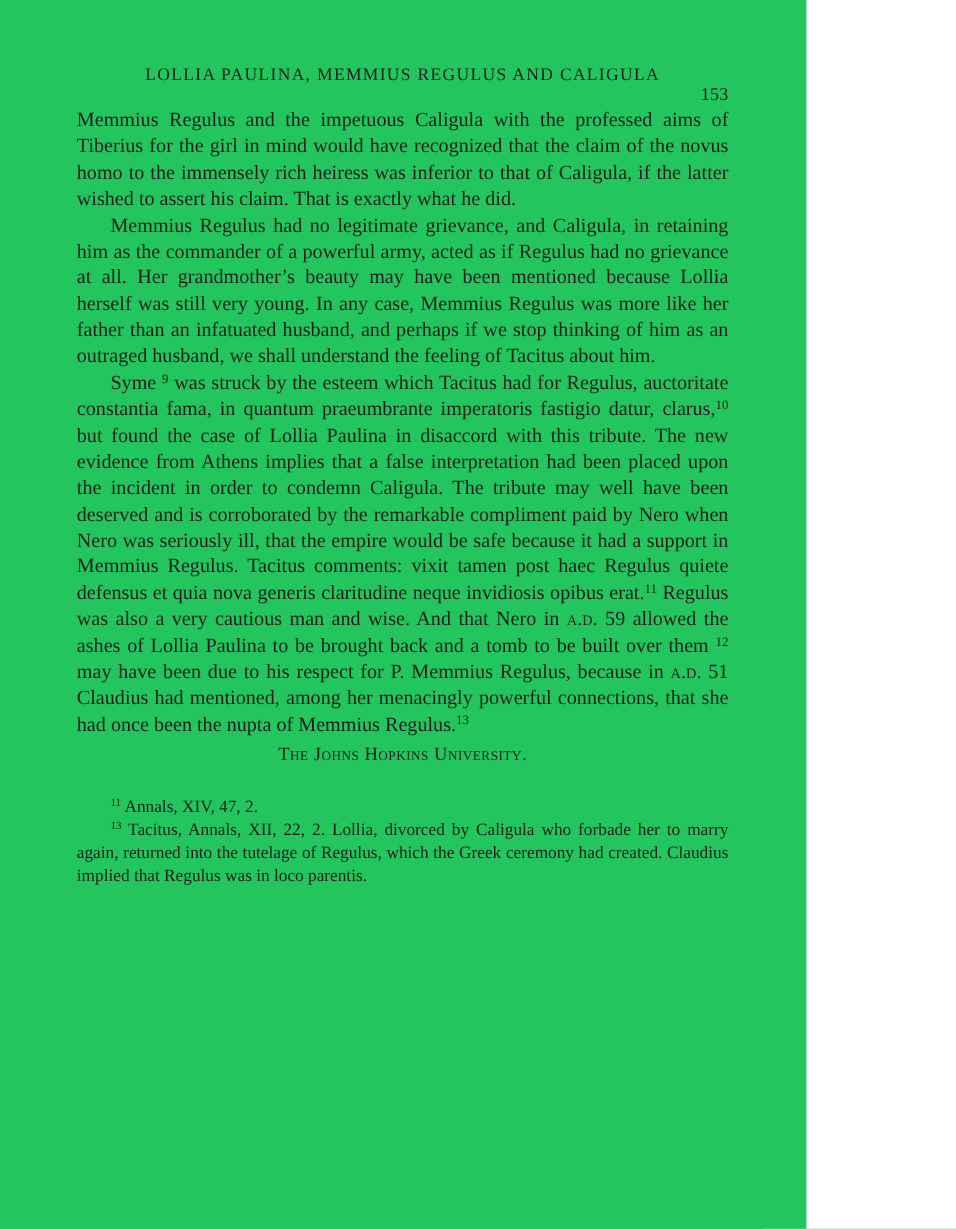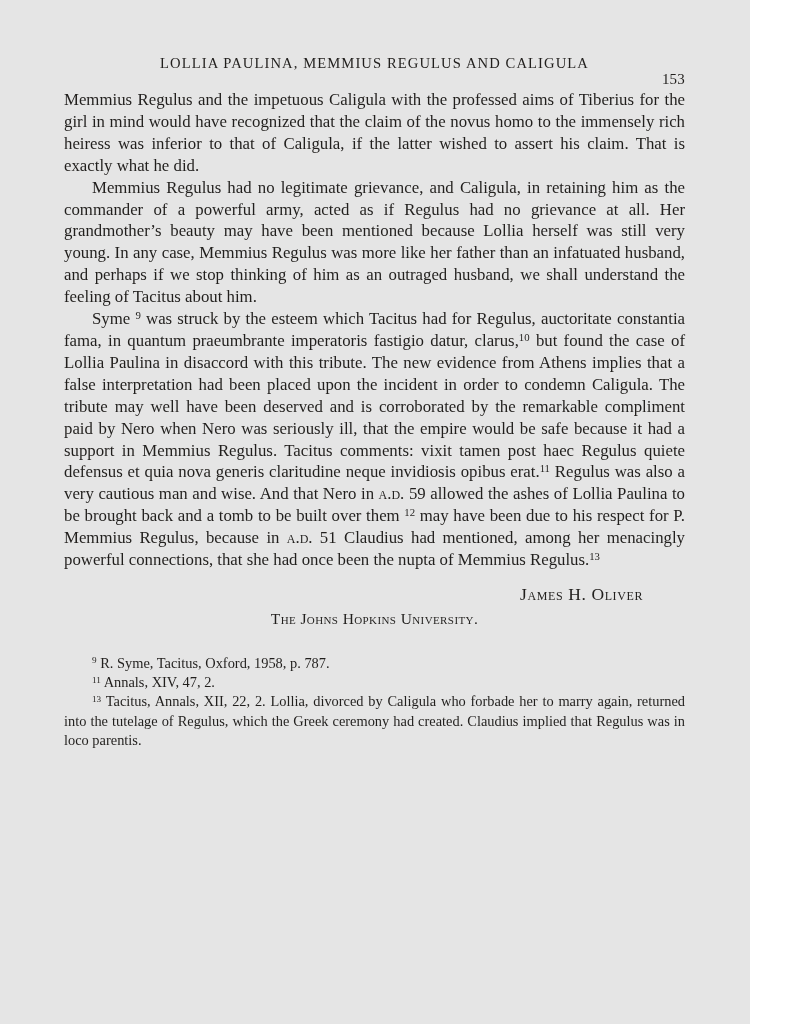--- a/index.html
+++ b/index.html
@@ -1,23 +1,23 @@
 <!DOCTYPE html>
 <html><head>
 <meta charset="utf-8">
 <style>
   * { box-sizing: border-box; }
   html, body { margin: 0; padding: 0; }
   body { background: #ffffff; }
 
   .page {
     position: relative;
-    width: 750px;
+    width: 672px;
     height: 1024px;
-    background: #e5e5e5;
+    background: #22c55e;
     color: #211f1d;
     font-family: "Liberation Serif", "DejaVu Serif", serif;
     overflow: hidden;
   }
 
   .content {
     position: absolute;
     left: 64px;
     right: 65px;
     top: 0;
@@ -94,23 +94,21 @@
       <span>LOLLIA PAULINA, MEMMIUS REGULUS AND CALIGULA</span>
       <span class="page-number">153</span>
     </div>
 
     <div class="body-text">
       <p class="noindent"><span>Memmius Regulus and the impetuous Caligula with the professed aims of Tiberius for the girl in mind would have recognized that the claim of the </span><span class="it">novus homo</span><span> to the immensely rich heiress was inferior to that of Caligula, if the latter wished to assert his claim.  That is exactly what he did.</span></p>
       <p><span>Memmius Regulus had no legitimate grievance, and Caligula, in retaining him as the commander of a powerful army, acted as if Regulus had no grievance at all.  Her grandmother’s beauty may have been mentioned because Lollia herself was still very young.  In any case, Memmius Regulus was more like her father than an infatuated husband, and perhaps if we stop thinking of him as an outraged husband, we shall understand the feeling of Tacitus about him.</span></p>
       <p><span>Syme </span><sup>9</sup><span> was struck by the esteem which Tacitus had for Regulus, </span><span class="it">auctoritate constantia fama, in quantum praeumbrante imperatoris fastigio datur, clarus,</span><sup>10</sup><span> but found the case of Lollia Paulina in disaccord with this tribute.  The new evidence from Athens implies that a false interpretation had been placed upon the incident in order to condemn Caligula.  The tribute may well have been deserved and is corroborated by the remarkable compliment paid by Nero when Nero was seriously ill, that the empire would be safe because it had a support in Memmius Regulus.  Tacitus comments: </span><span class="it">vixit tamen post haec Regulus quiete defensus et quia nova generis claritudine neque invidiosis opibus erat.</span><sup>11</sup><span>  Regulus was also a very cautious man and wise.  And that Nero in </span><span class="sc">a.d.</span><span> 59 allowed the ashes of Lollia Paulina to be brought back and a tomb to be built over them </span><sup>12</sup><span> may have been due to his respect for P. Memmius Regulus, because in </span><span class="sc">a.d.</span><span> 51 Claudius had mentioned, among her menacingly powerful connections, that she had once been the </span><span class="it">nupta</span><span> of Memmius Regulus.</span><sup>13</sup></p>
     </div>
 
-    <div class="signature">James H. Oliver</div>
     <div class="affiliation">The Johns Hopkins University.</div>
 
     <div class="footnotes">
-      <p><sup>9</sup><span><span> R. Syme, </span><span class="it">Tacitus</span><span>, Oxford, 1958, p. 787.</span></span></p>
       <p><sup>11</sup><span><span> </span><span class="it">Annals</span><span>, XIV, 47, 2.</span></span></p>
       <p><sup>13</sup><span><span> Tacitus, </span><span class="it">Annals</span><span>, XII, 22, 2.  Lollia, divorced by Caligula who forbade her to marry again, returned into the tutelage of Regulus, which the Greek ceremony had created.  Claudius implied that Regulus was </span><span class="it">in loco parentis</span><span>.</span></span></p>
     </div>
 
   </div>
 </div>
 
 </body></html>

